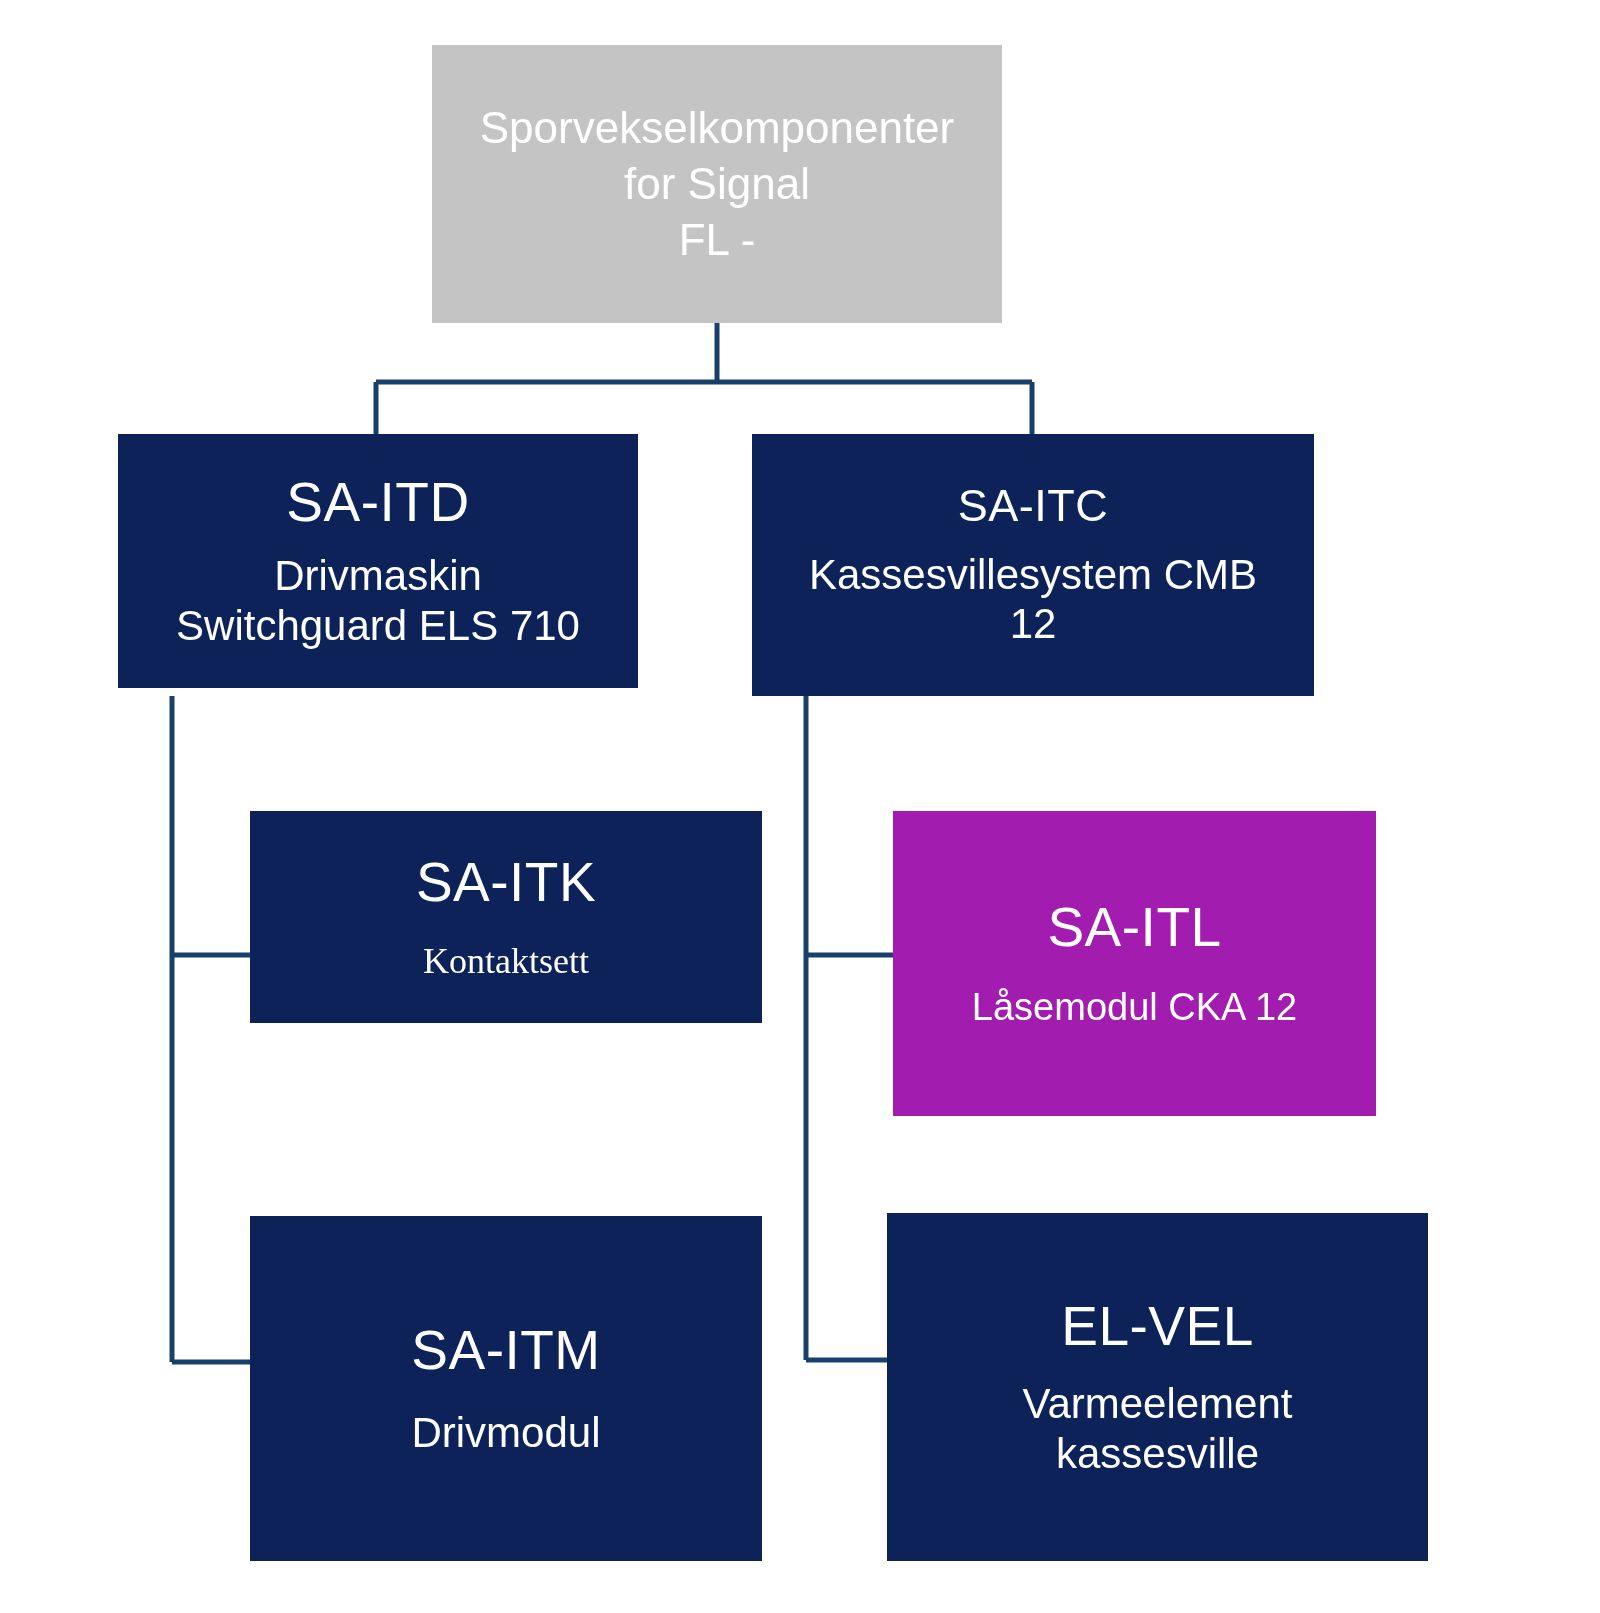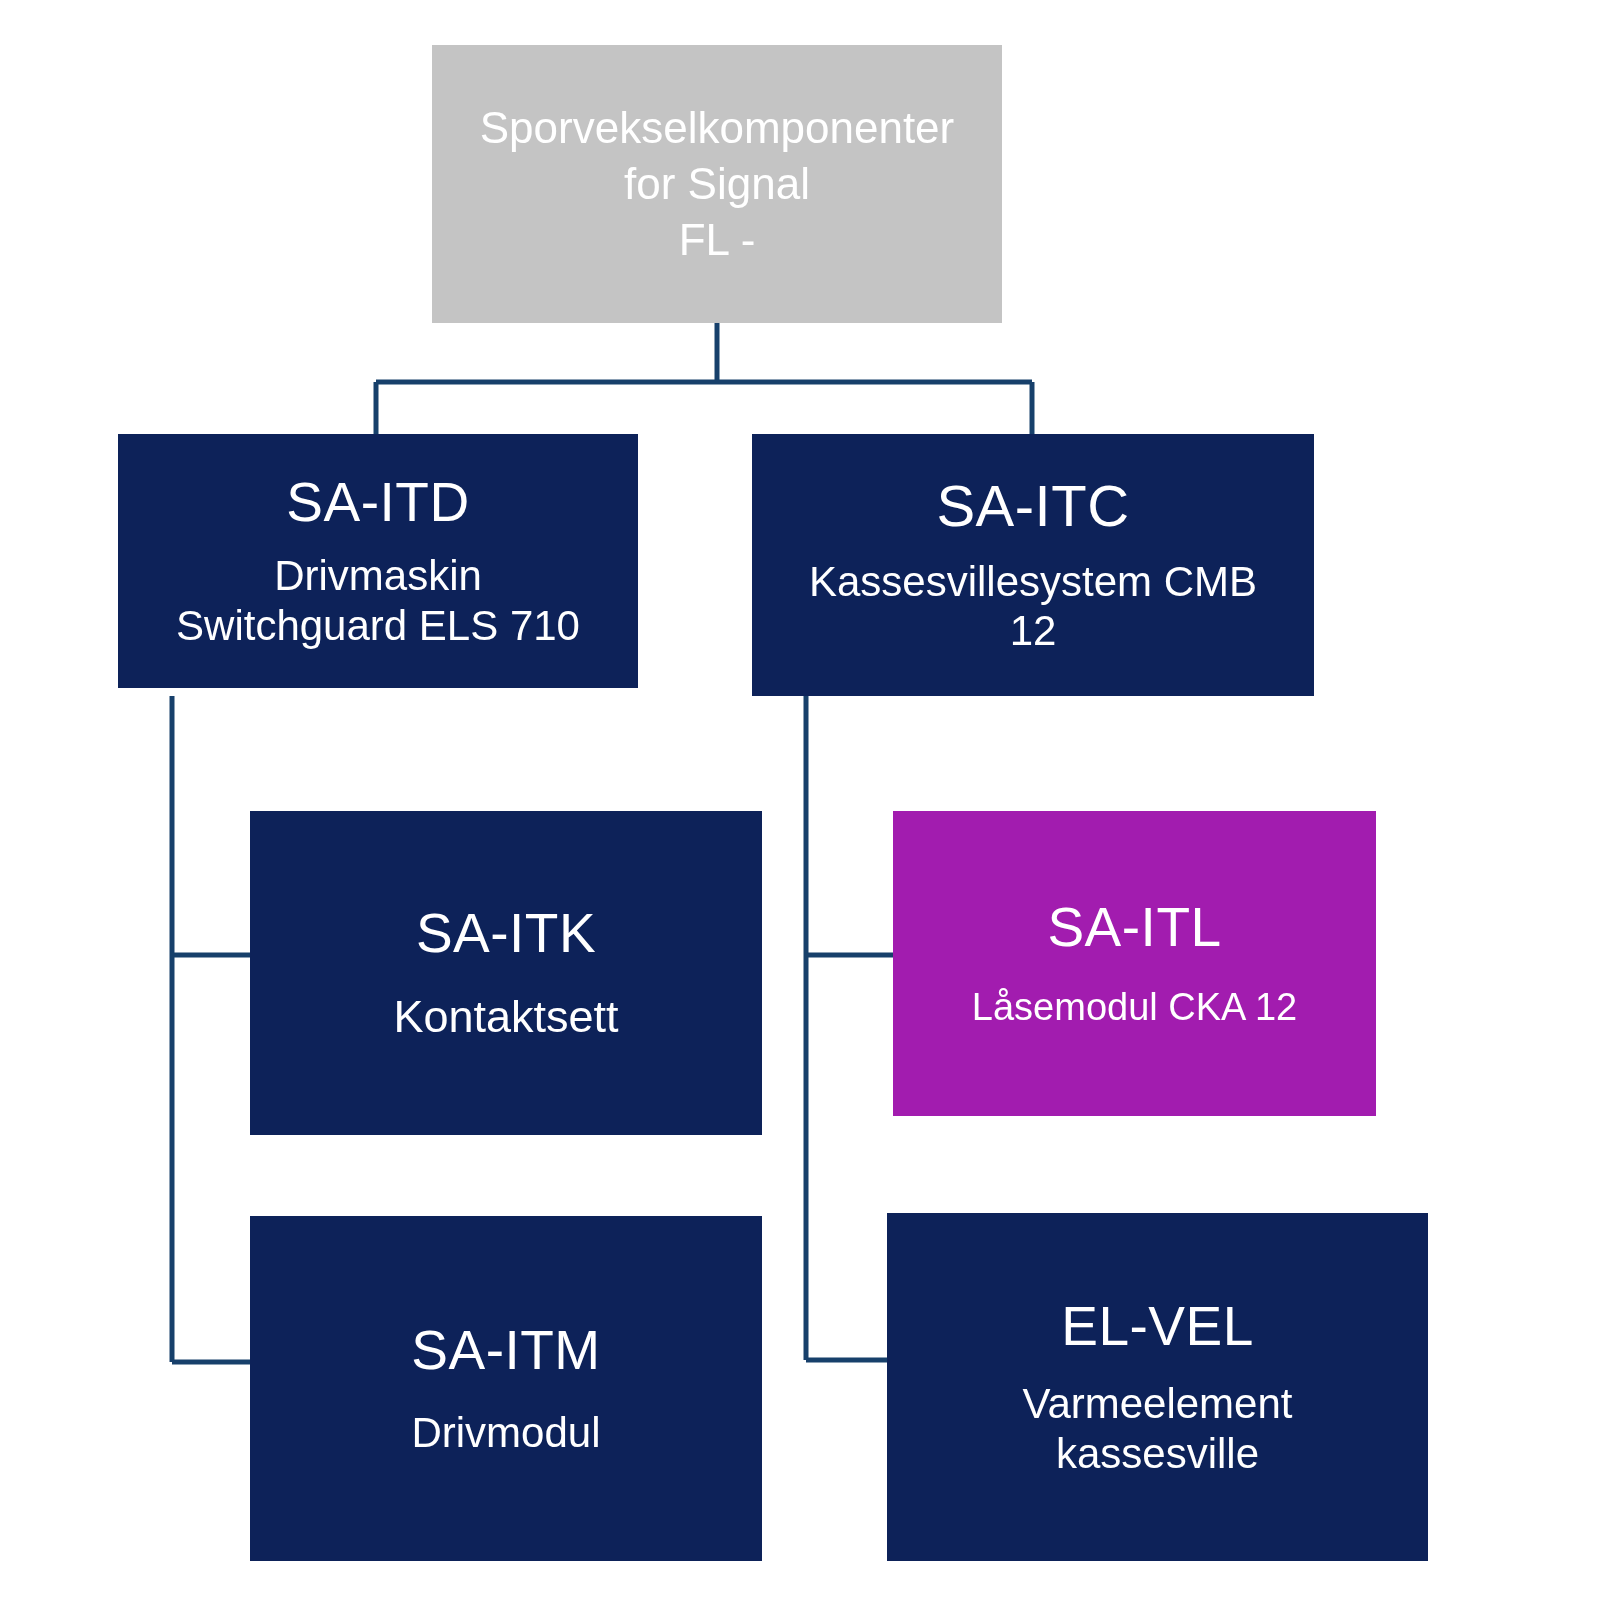--- a/index.html
+++ b/index.html
@@ -72,33 +72,33 @@
   #node-sa-itd .code { font-size: 55px; margin-bottom: 18px; }
   #node-sa-itd .desc { font-size: 42px; }
 
   #node-sa-itc {
     left: 752px;
     top: 434px;
     width: 562px;
     height: 262px;
     background: #0d2259;
   }
-  #node-sa-itc .code { font-size: 58px; margin-bottom: 18px; }
+  #node-sa-itc .code { font-size: 45px; margin-bottom: 18px; }
   #node-sa-itc .desc { font-size: 42px; }
 
   
   #node-sa-itk {
     left: 250px;
     top: 811px;
     width: 512px;
-    height: 324px;
+    height: 212px;
     background: #0d2259;
   }
   #node-sa-itk .code { font-size: 55px; margin-bottom: 26px; }
-  #node-sa-itk .desc { font-size: 45px; }
+  #node-sa-itk .desc { font-size: 36px; font-family: Liberation Serif, serif; }
 
   #node-sa-itl {
     left: 893px;
     top: 811px;
     width: 483px;
     height: 305px;
     background: #a21caf;
   }
   #node-sa-itl .code { font-size: 55px; margin-bottom: 26px; }
   #node-sa-itl .desc { font-size: 38px; }

